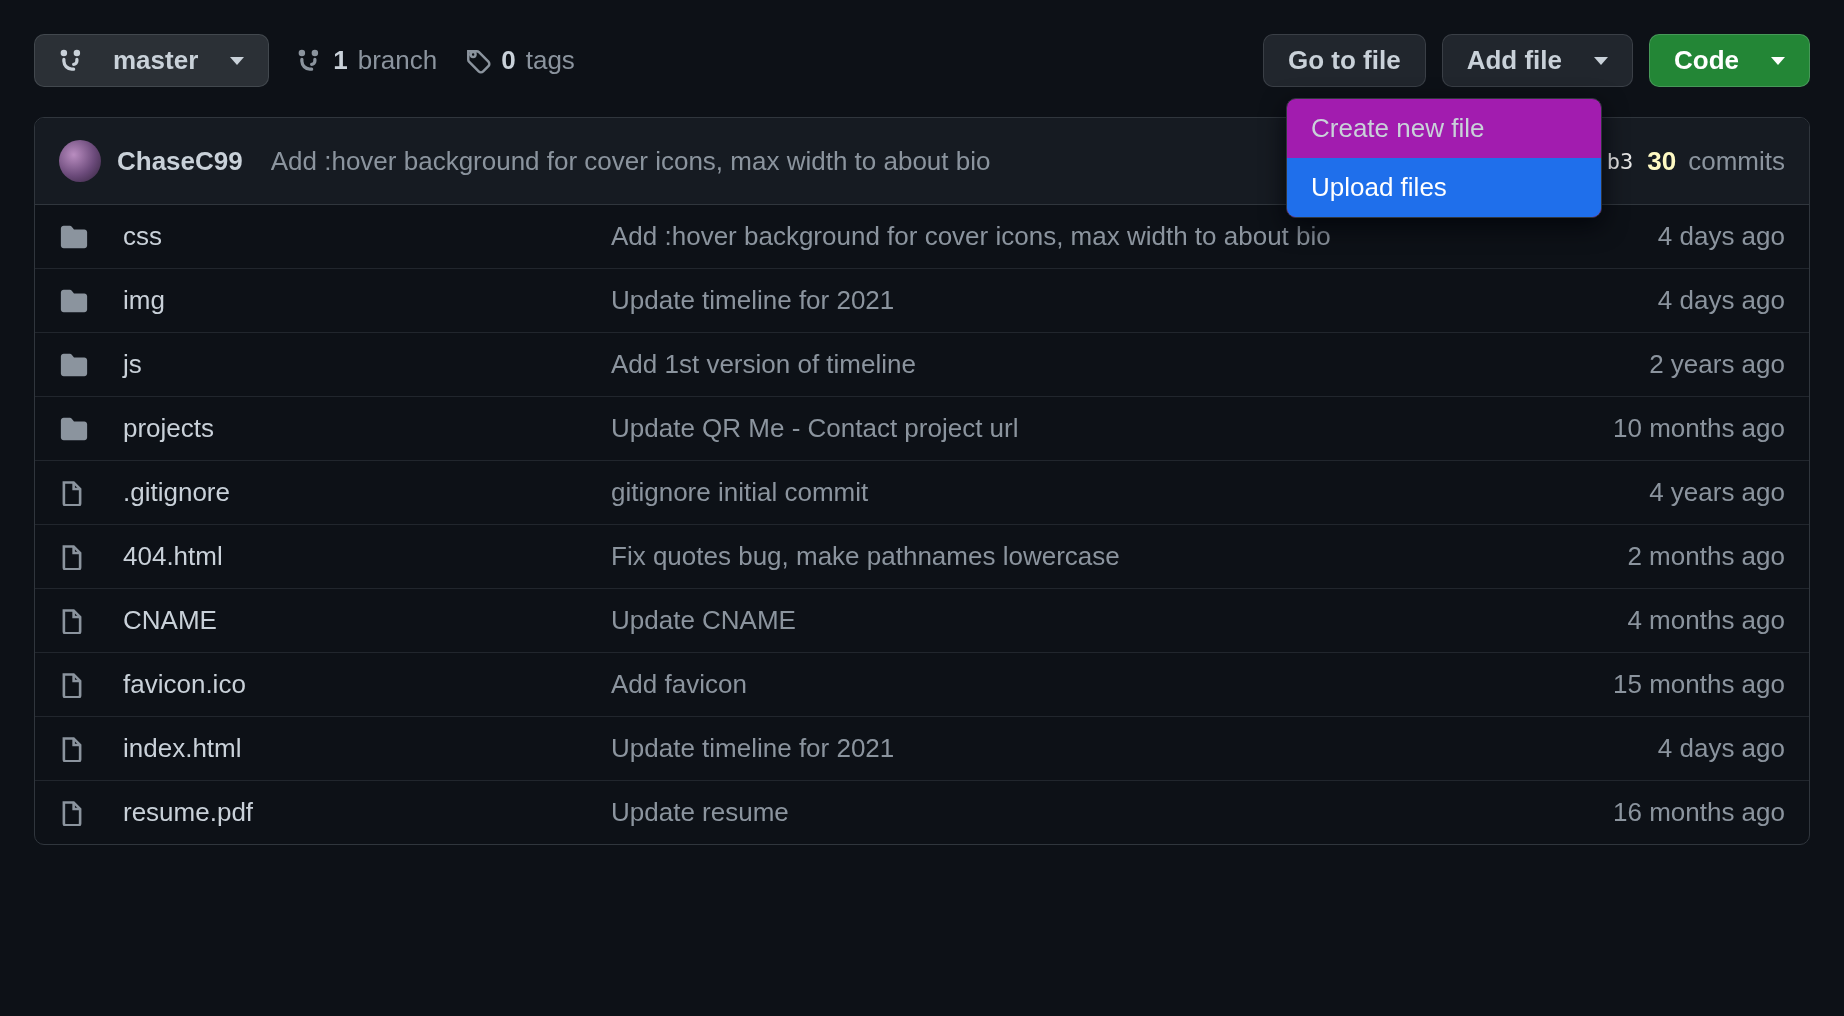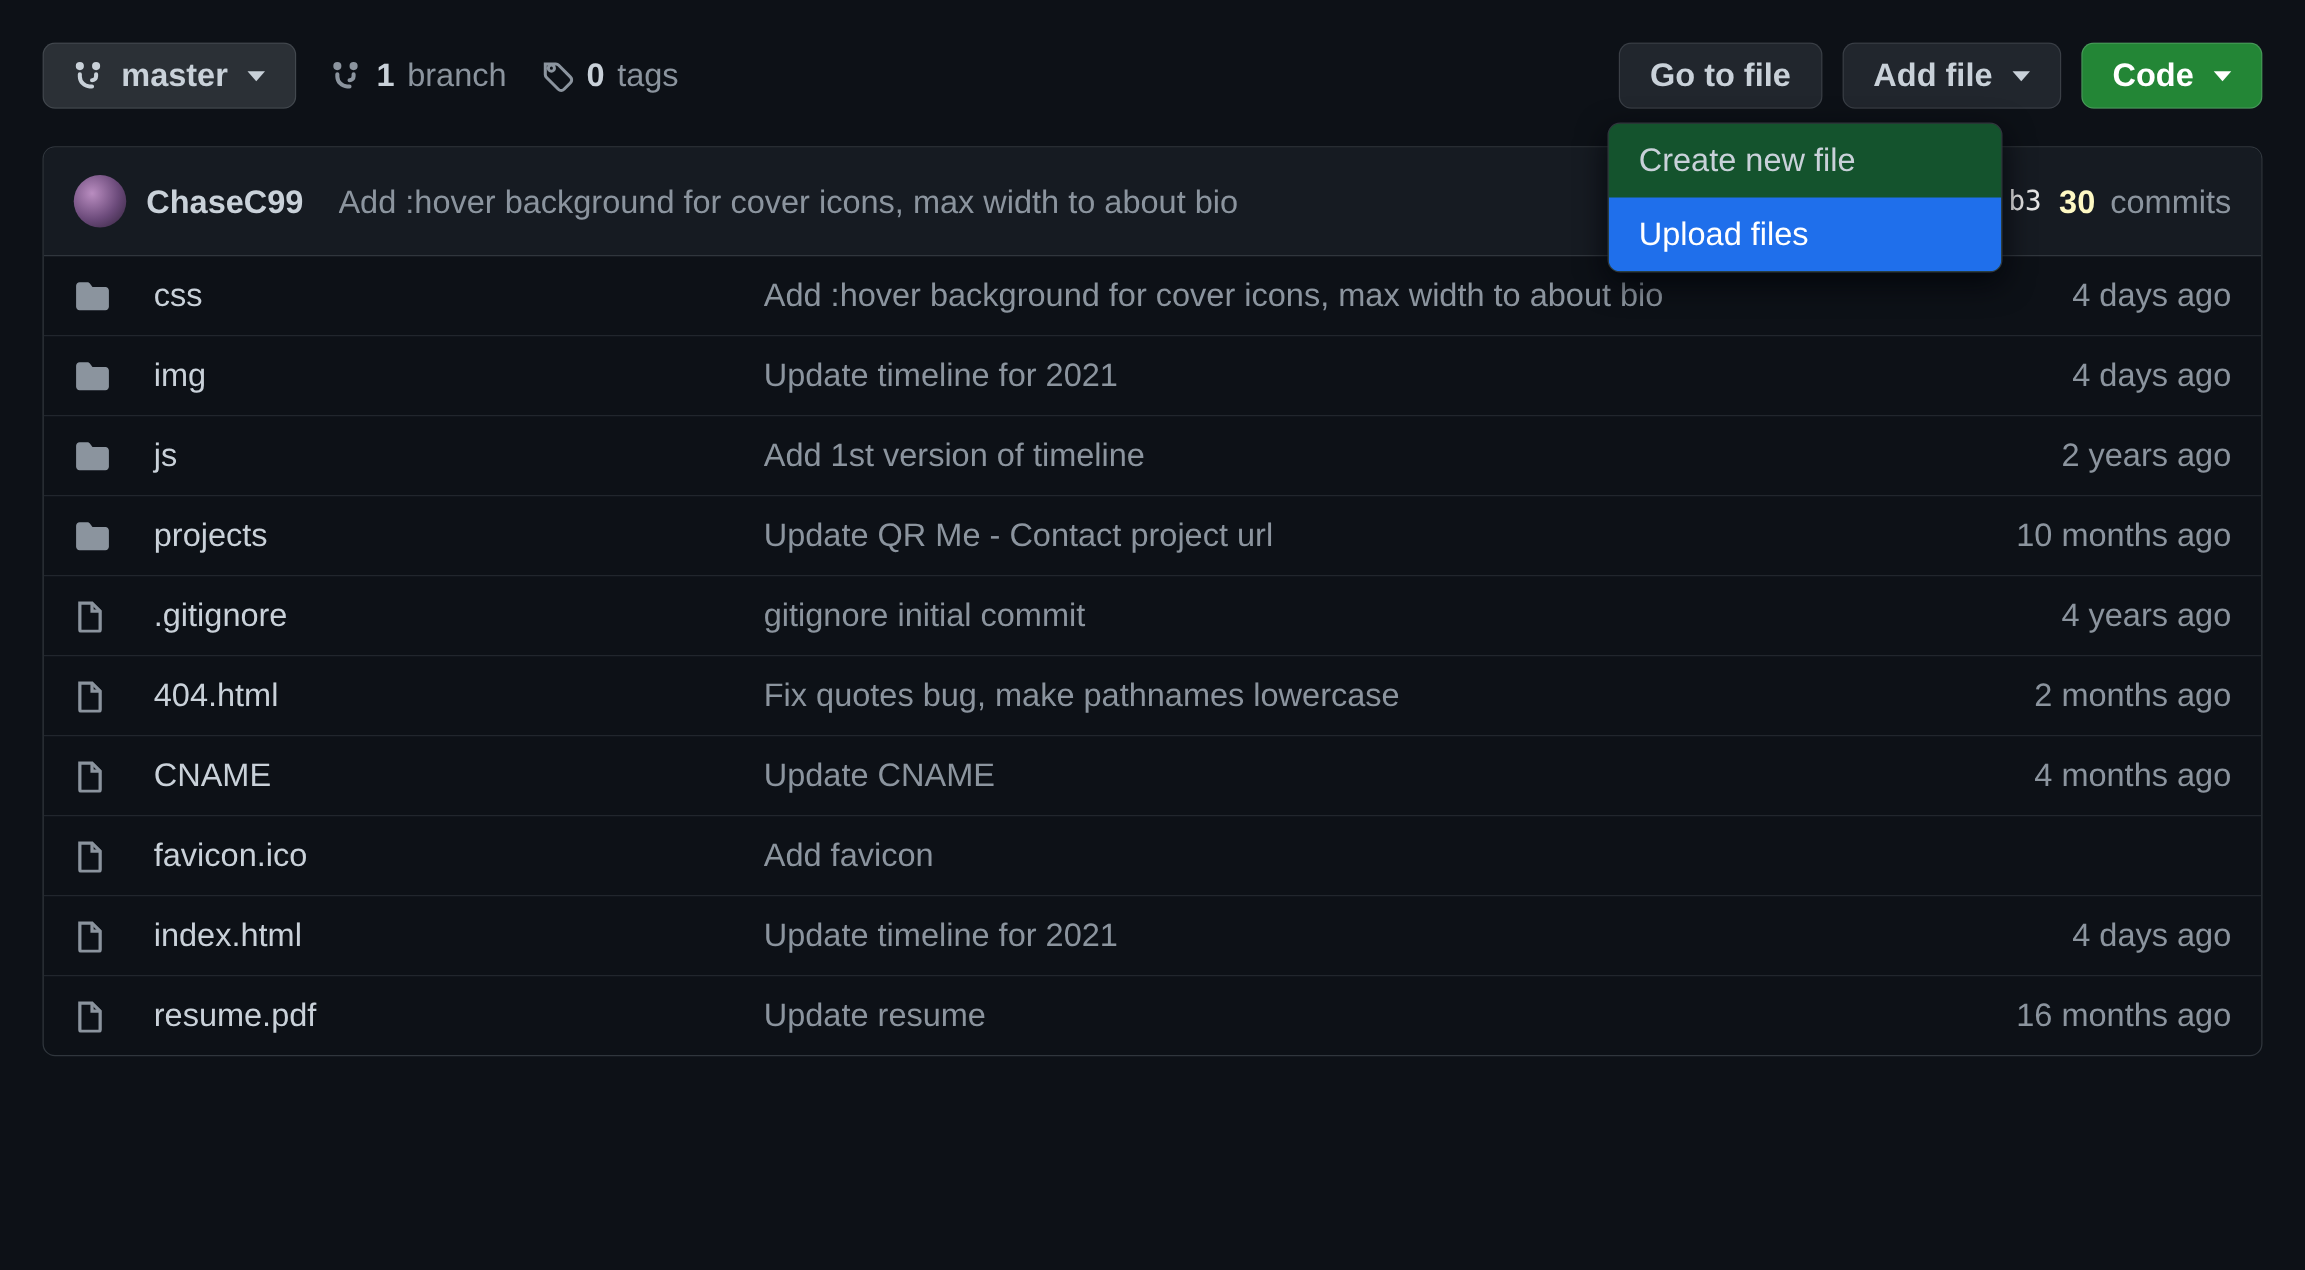--- a/index.html
+++ b/index.html
@@ -22,21 +22,21 @@
   }
   .toolbar-left {
     display: flex;
     align-items: center;
     gap: 28px;
     flex: 1;
   }
   .btn {
     display: inline-flex;
     align-items: center;
-    gap: 12px;
+    gap: 28px;
     padding: 10px 24px;
     border-radius: 10px;
     font-size: 26px;
     font-weight: 600;
     cursor: pointer;
     border: 1px solid rgba(240,246,252,0.12);
     background: #21262d;
     color: #c9d1d9;
     white-space: nowrap;
   }
@@ -75,21 +75,21 @@
     display: inline-block;
     margin-left: 4px;
   }
 
   
   .dropdown {
     position: absolute;
     top: 64px;
     right: 208px;
     width: 316px;
-    background: #14532d;
+    background: #a21caf;
     border: 1px solid #30363d;
     border-radius: 10px;
     overflow: hidden;
     box-shadow: 0 8px 24px rgba(1,4,9,0.8);
     z-index: 10;
   }
   .dropdown::before {
     content: "";
     position: absolute;
     top: -9px;
@@ -321,20 +321,21 @@
         </div>
         <div class="row">
           <div class="icon-cell">
             <svg class="icon-file" viewBox="0 0 16 16">
               <path d="M3 1.5h6L13 5.5v9a1 1 0 0 1-1 1H4a1 1 0 0 1-1-1v-13z"></path>
               <path d="M9 1.5V5.5h4"></path>
             </svg>
           </div>
           <div class="name">favicon.ico</div>
           <div class="msg">Add favicon</div>
+          <div class="time">15 months ago</div>
         </div>
         <div class="row">
           <div class="icon-cell">
             <svg class="icon-file" viewBox="0 0 16 16">
               <path d="M3 1.5h6L13 5.5v9a1 1 0 0 1-1 1H4a1 1 0 0 1-1-1v-13z"></path>
               <path d="M9 1.5V5.5h4"></path>
             </svg>
           </div>
           <div class="name">index.html</div>
           <div class="msg">Update timeline for 2021</div>

